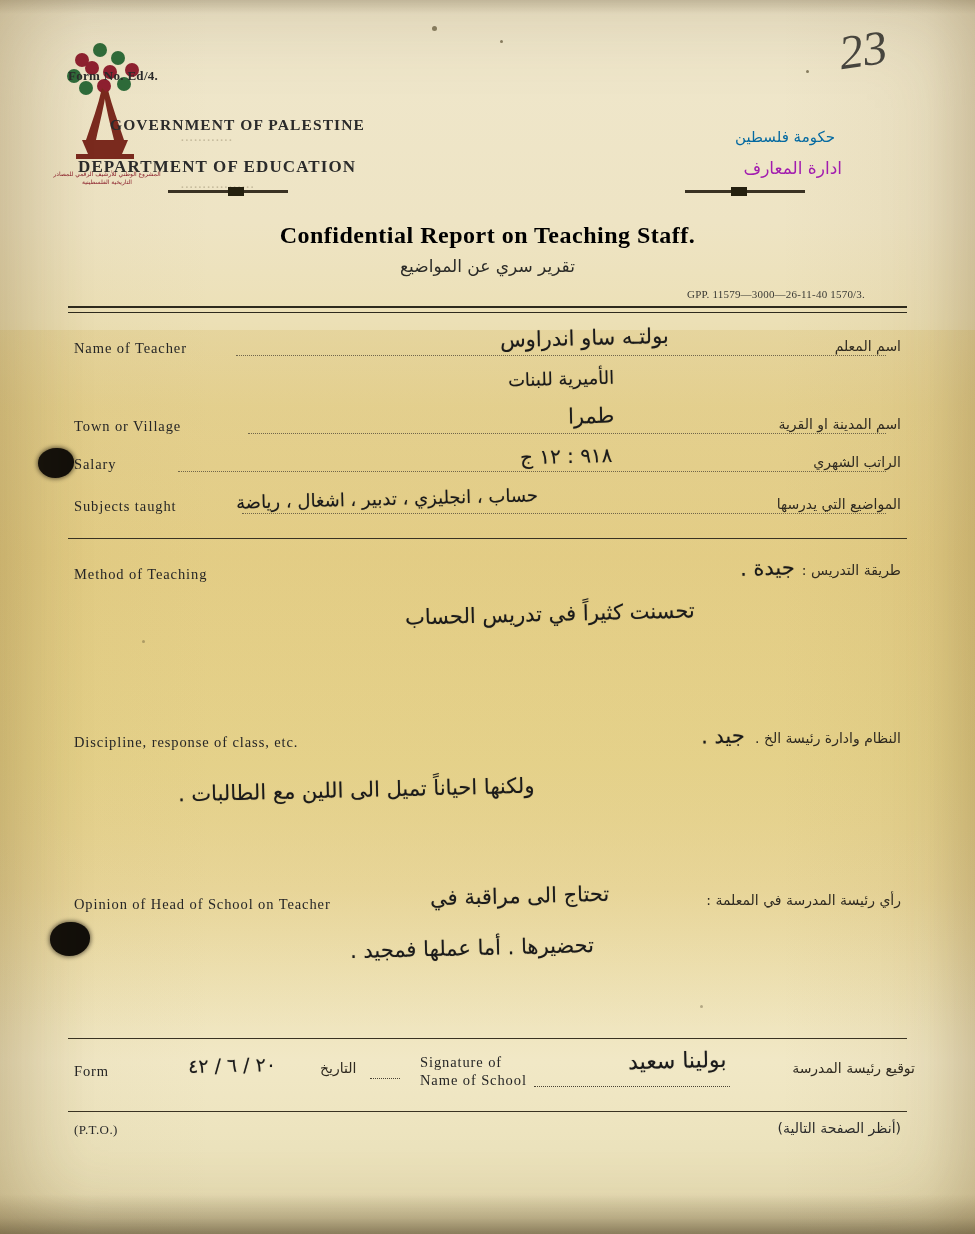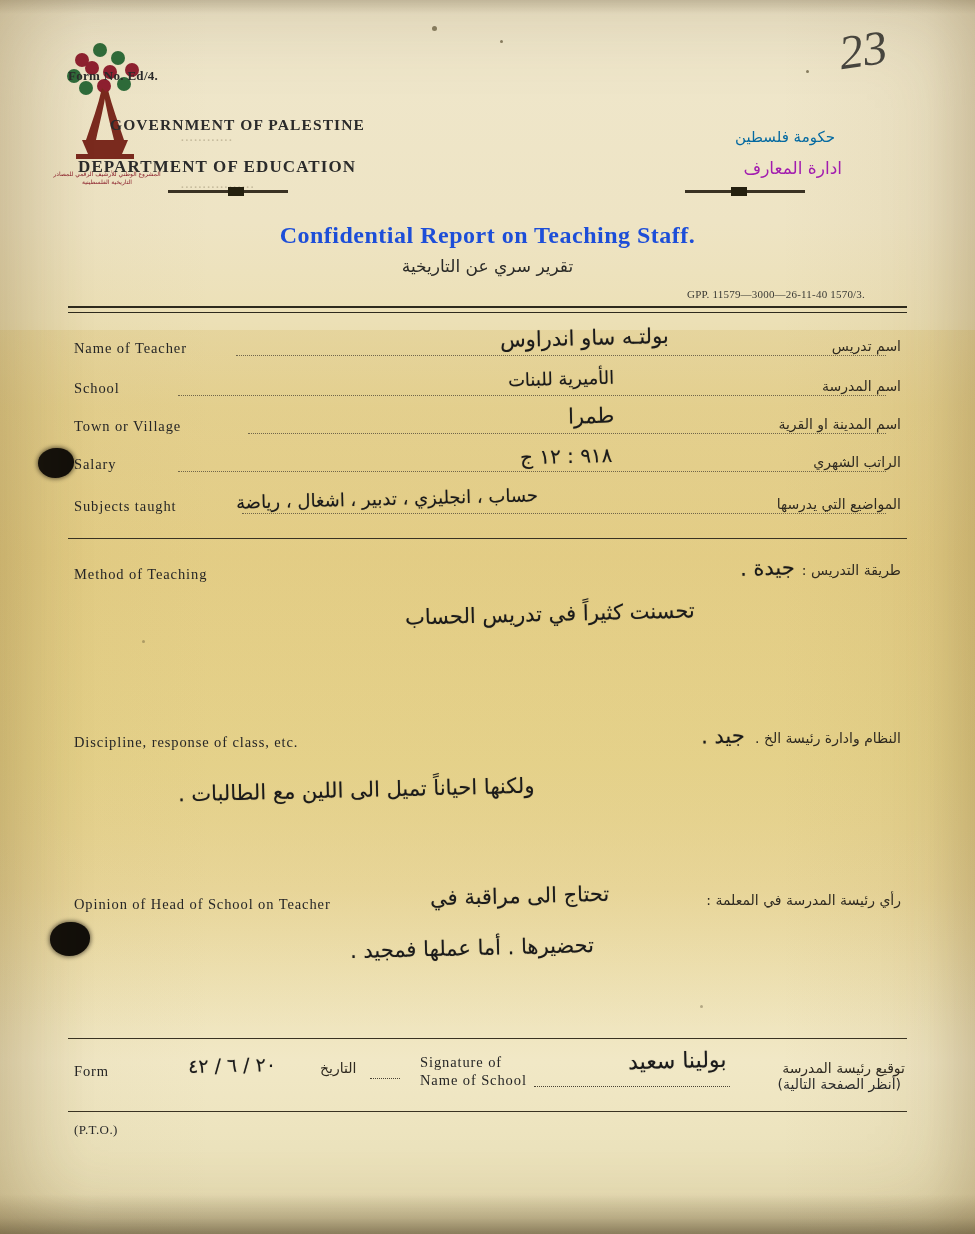--- a/index.html
+++ b/index.html
@@ -138,21 +138,21 @@
   .hdr-blob.left { left: 228px; }
   .hdr-blob.right { right: 228px; }
 
   .title-en {
     position: absolute;
     left: 0; right: 0; top: 222px;
     text-align: center;
     font-size: 24px;
     font-weight: bold;
     letter-spacing: .5px;
-    color: #1d4ed8;
+    color: #000000;
   }
   .title-ar {
     position: absolute;
     left: 0; right: 0; top: 256px;
     text-align: center;
     font-size: 17px;
     direction: rtl;
     font-family: "DejaVu Sans", sans-serif;
     color: #2b2b28;
   }
@@ -249,21 +249,21 @@
   }
 
   .ptos {
     position: absolute;
     left: 74px; top: 1122px;
     font-size: 13px;
     letter-spacing: .4px;
   }
   .pto-ar {
     position: absolute;
-    right: 74px; top: 1076px;
+    right: 74px; top: 1120px;
     font-size: 14px;
     direction: rtl;
     font-family: "DejaVu Sans", sans-serif;
     margin-left: 42px;
   }
 
   
   .blot {
     position: absolute;
     background: #120f0a;
@@ -355,37 +355,32 @@
     <div class="ar-gov">حكومة فلسطين</div>
     <div class="ar-dept">ادارة المعارف</div>
     <div class="page-number">23</div>
 
     <div class="hdr-rule left"></div>
     <div class="hdr-blob left"></div>
     <div class="hdr-rule right"></div>
     <div class="hdr-blob right"></div>
 
     <div class="title-en">Confidential Report on Teaching Staff.</div>
-    <div class="title-ar">تقرير سري عن التاريخية</div>
+    <div class="title-ar">تقرير سري عن المواضيع</div>
     <div class="gpp">GPP. 11579—3000—26-11-40  1570/3.</div>
 
     <div class="double-rule"></div>
 
     <div class="field-row" style="top:336px;">
       <span class="lbl-en">Name of Teacher</span>
       <span class="dots" style="left:168px;width:650px;"></span>
-      <span class="lbl-ar">اسم تدريس</span>
+      <span class="lbl-ar">اسم المعلم</span>
     </div>
     <div class="hand" style="left:500px;top:326px;">بولتـه ساو اندراوس</div>
 
-    <div class="field-row" style="top:376px;">
-      <span class="lbl-en">School</span>
-      <span class="dots" style="left:110px;width:708px;"></span>
-      <span class="lbl-ar">اسم المدرسة</span>
-    </div>
     <div class="hand small" style="left:508px;top:368px;">الأميرية للبنات</div>
 
     <div class="field-row" style="top:414px;">
       <span class="lbl-en">Town or Village</span>
       <span class="dots" style="left:180px;width:638px;"></span>
       <span class="lbl-ar">اسم المدينة او القرية</span>
     </div>
     <div class="hand" style="left:568px;top:404px;">طمرا</div>
 
     <div class="field-row" style="top:452px;">
@@ -423,21 +418,21 @@
 
     <div class="section-lbl-en" style="left:74px;top:1063px;">Form</div>
     <div class="hand num" style="left:188px;top:1054px;font-size:19px;">٢٠ / ٦ / ٤٢</div>
     <div class="section-lbl-ar" style="left:320px;top:1060px;">التاريخ</div>
     <div class="sig-line" style="left:370px;top:1078px;width:30px;"></div>
 
     <div class="section-lbl-en" style="left:420px;top:1054px;">Signature of</div>
     <div class="section-lbl-en" style="left:420px;top:1072px;">Name of School</div>
     <div class="sig-line" style="left:534px;top:1086px;width:196px;"></div>
     <div class="hand" style="left:628px;top:1048px;font-size:22px;">بولينا سعيد</div>
-    <div class="section-lbl-ar" style="right:70px;top:1060px;">توقيع رئيسة المدرسة</div>
+    <div class="section-lbl-ar" style="right:60px;top:1060px;">توقيع رئيسة المدرسة</div>
 
     <div class="bottom-rule2"></div>
     <div class="ptos">(P.T.O.)</div>
     <div class="pto-ar">(أنظر الصفحة التالية)</div>
 
     <div class="blot b1"></div>
     <div class="blot b2"></div>
 
   </div>
   <div class="vignette"></div>

